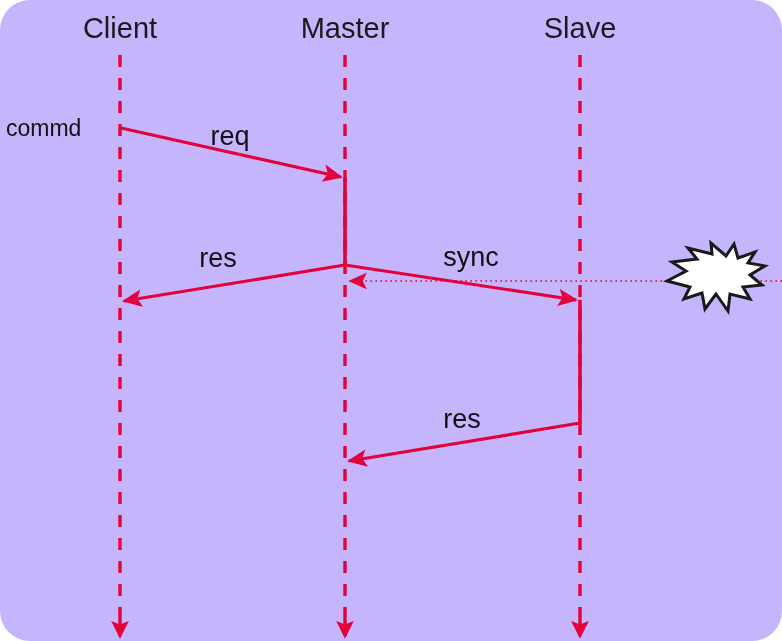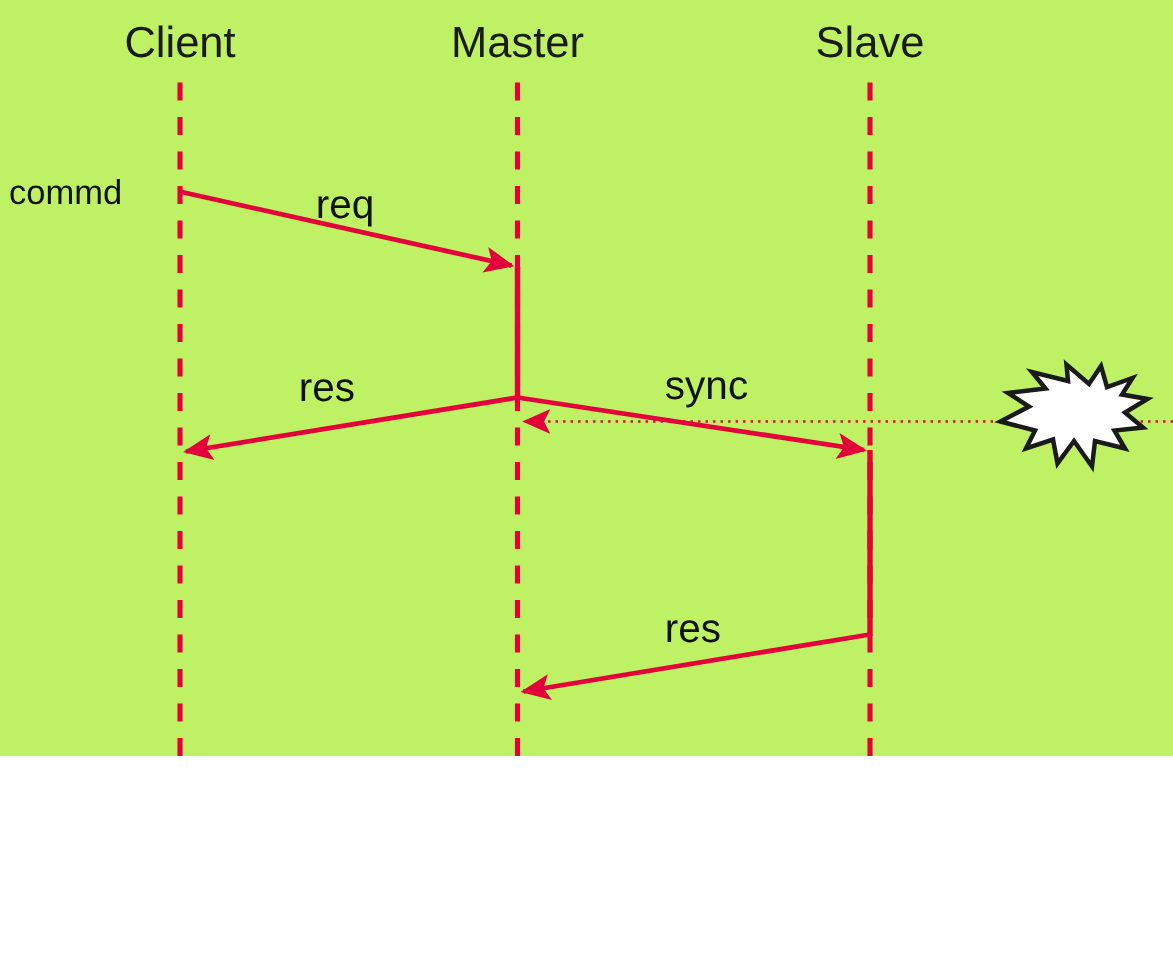--- a/index.html
+++ b/index.html
@@ -8,23 +8,24 @@
     padding: 0;
     background: #ffffff;
   }
   body {
     font-family: "Liberation Sans", sans-serif;
     -webkit-font-smoothing: antialiased;
   }
   #diagram-root {
     position: relative;
     width: 782px;
-    height: 504px;
-    background: #bef264;
+    height: 641px;
+    background: #c4b5fd;
     overflow: hidden;
+    border-radius: 30px;
   }
   svg.diagram-canvas {
     position: absolute;
     left: 0;
     top: 0;
     width: 782px;
     height: 641px;
     display: block;
   }
   text.participant-label {

